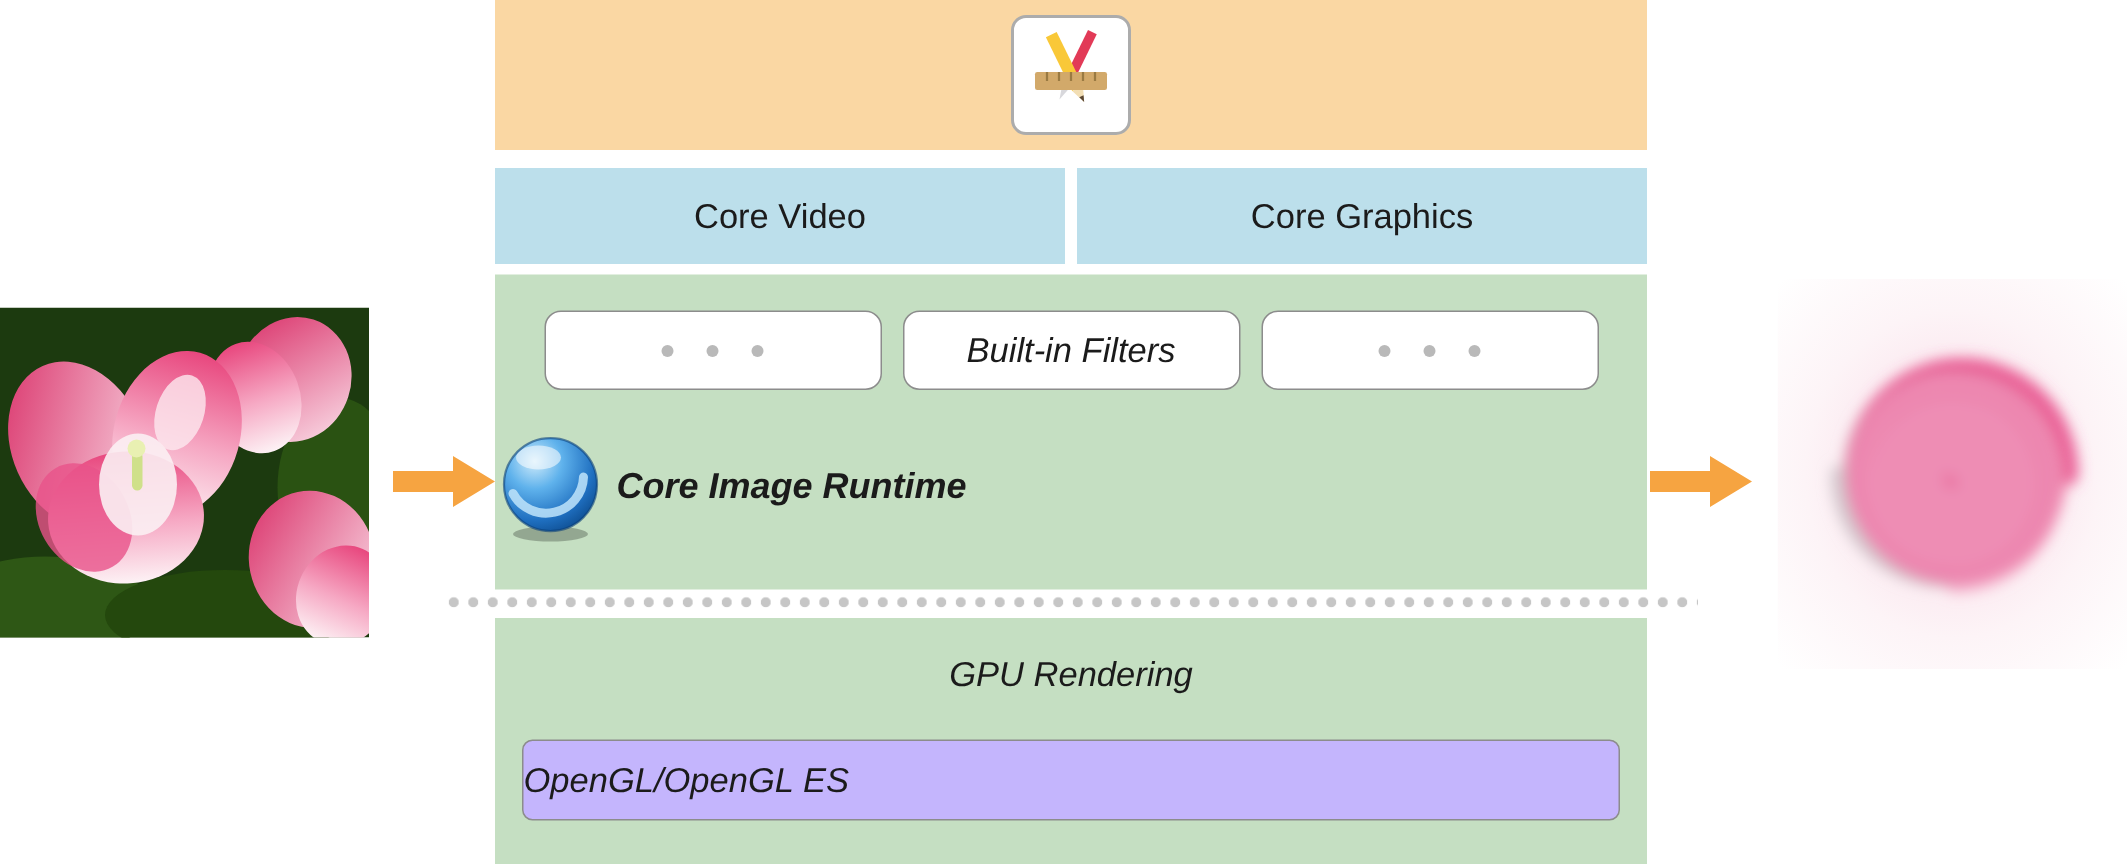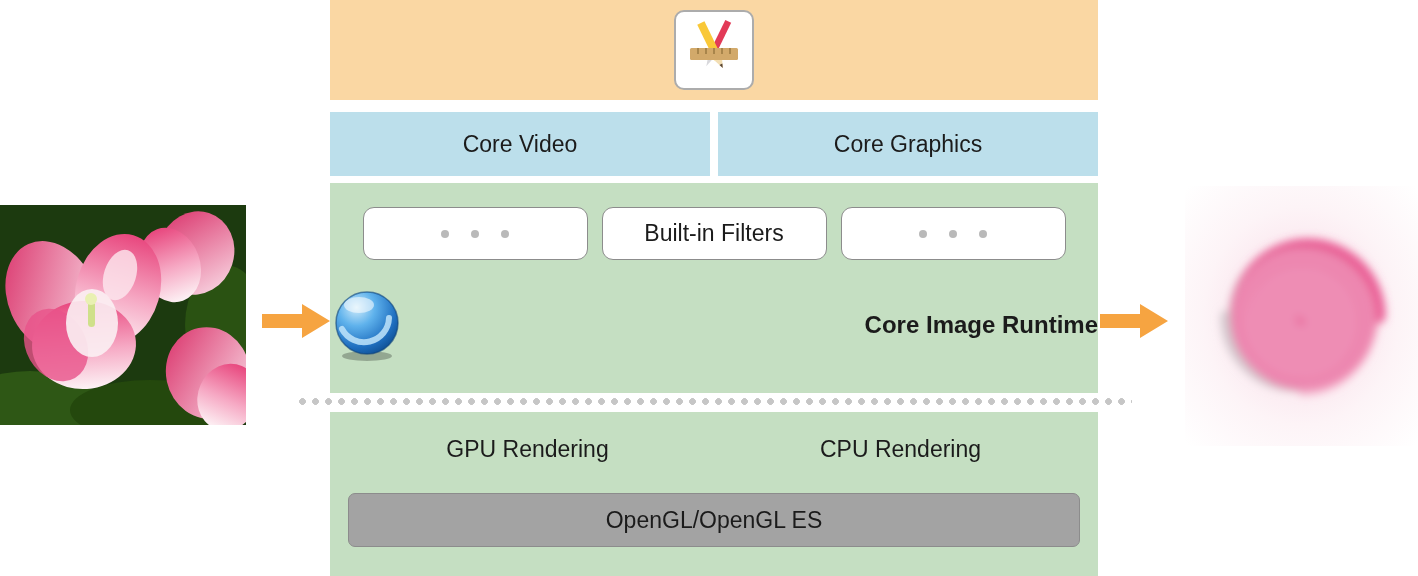--- a/index.html
+++ b/index.html
@@ -13,43 +13,43 @@
   .app-bar { height:100px; background:var(--app_bar,#FAD7A3);
     display:flex; align-items:center; justify-content:center; }
   .app-icon-box { width:80px; height:80px; background:#ffffff;
     border:2px solid #ACACAC; border-radius:10px; box-sizing:border-box;
     display:flex; align-items:center; justify-content:center; }
 
   .framework-row { margin-top:12px; display:flex; gap:8px; height:64px; }
   .framework-box { flex:1; background:var(--framework_box,#BCDFEB);
     display:flex; align-items:center; justify-content:center; font-size:23px; }
 
-  .panel { background:var(--panel_green,#C5DFC2); }
+  .panel { background:var(--panel_green,#C5DFC2);font-style:italic; }
   .filters-panel { margin-top:7px; height:210px; }
   .filter-row { display:flex; justify-content:center; gap:14px; padding-top:24px; }
   .filter-box { width:225px; height:53px; background:#ffffff; box-sizing:border-box;
     border:1.5px solid var(--box_border,#8C8C8C); border-radius:11px;
     display:flex; align-items:center; justify-content:center; font-size:23px; }
   .dots { display:flex; gap:22px; }
   .dot { width:8px; height:8px; border-radius:50%; background:var(--dot_gray,#B9B9B9); }
 
-  .runtime-row { margin-top:28px; display:flex; align-items:center; justify-content:space-between; gap:7px; }
+  .runtime-row { margin-top:28px; display:flex; align-items:center; justify-content:flex-start; gap:7px; }
   .runtime-label { font-size:24px; font-weight:bold; }
 
   .separator { position:absolute; left:296px; top:397px; width:836px; height:9px;
     background-image:radial-gradient(circle, var(--dotted_line,#C6C6C6) 3.1px, transparent 3.6px);
     background-size:13px 9px; background-repeat:repeat-x; background-position:left center; }
 
   .rendering-panel { margin-top:19px; height:212px; }
   .headings-row { display:flex; gap:14px; padding:24px 18px 0; }
   .rend-heading { flex:1; text-align:center; font-size:23px; }
   .render-boxes-row { display:flex; gap:14px; padding:30px 18px 0; }
-  .render-box { flex:1; height:54px; background:#a3a3a3; box-sizing:border-box;
+  .render-box { flex:1; height:54px; background:#c4b5fd; box-sizing:border-box;
     border:1.5px solid var(--box_border,#8C8C8C); border-radius:7px;
-    display:flex; align-items:center; justify-content:center; font-size:23px; }
+    display:flex; align-items:center; font-size:23px; }
 
   .input-photo  { position:absolute; left:0px;    top:205px; width:246px; height:220px; }
   .output-photo { position:absolute; left:1185px; top:186px; width:233px; height:260px; }
   .arrow-left   { position:absolute; left:262px;  top:301px; }
   .arrow-right  { position:absolute; left:1100px; top:301px; }
 </style>
 </head>
 <body>
 
 <div class="canvas">
@@ -159,21 +159,20 @@
           <ellipse cx="29" cy="17" rx="15" ry="8" fill="#FFFFFF" opacity="0.55"></ellipse>
           <circle cx="37" cy="35" r="31" fill="none" stroke="#0A3F7A" stroke-width="1.5" opacity="0.6"></circle>
         </svg>
         <span class="runtime-label">Core Image Runtime</span>
       </div>
     </div>
 
     <div class="panel rendering-panel">
       <div class="headings-row">
         <div class="rend-heading">GPU Rendering</div>
-        <div class="rend-heading">CPU Rendering</div>
       </div>
       <div class="render-boxes-row">
         <div class="render-box">
           <span>OpenGL/OpenGL ES</span>
         </div>
       </div>
     </div>
   </div>
 
   <div class="separator"></div>

